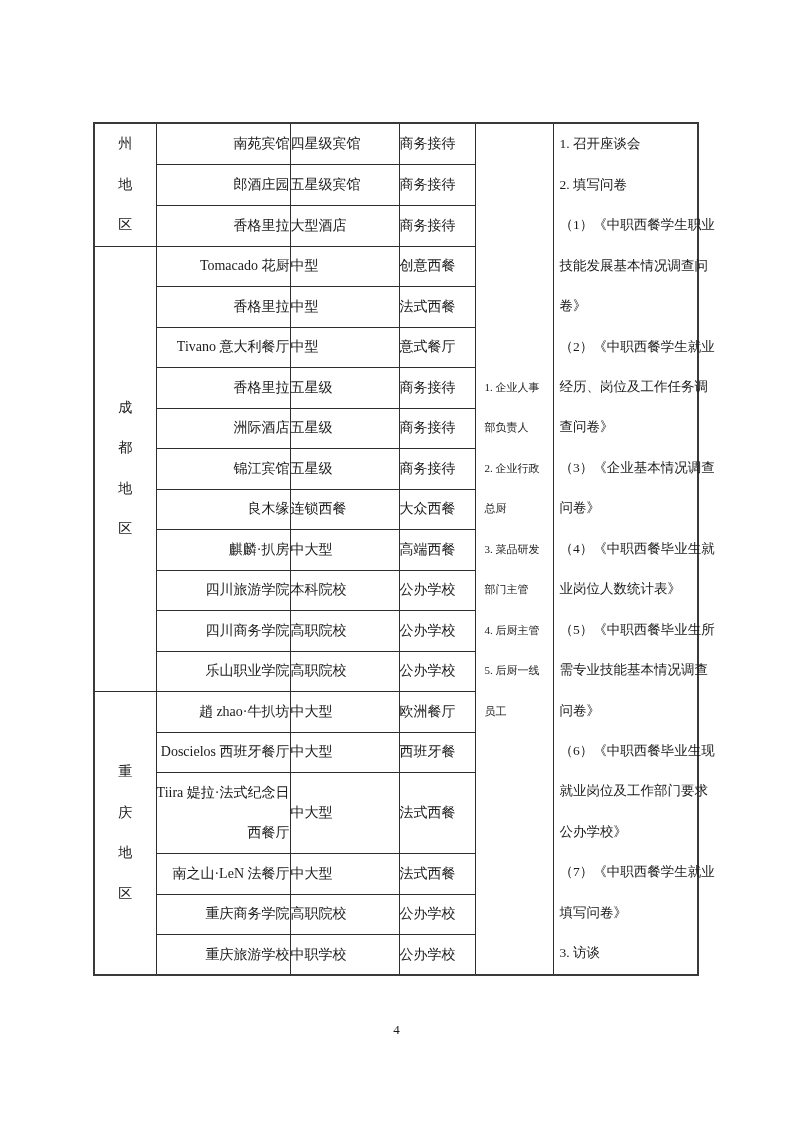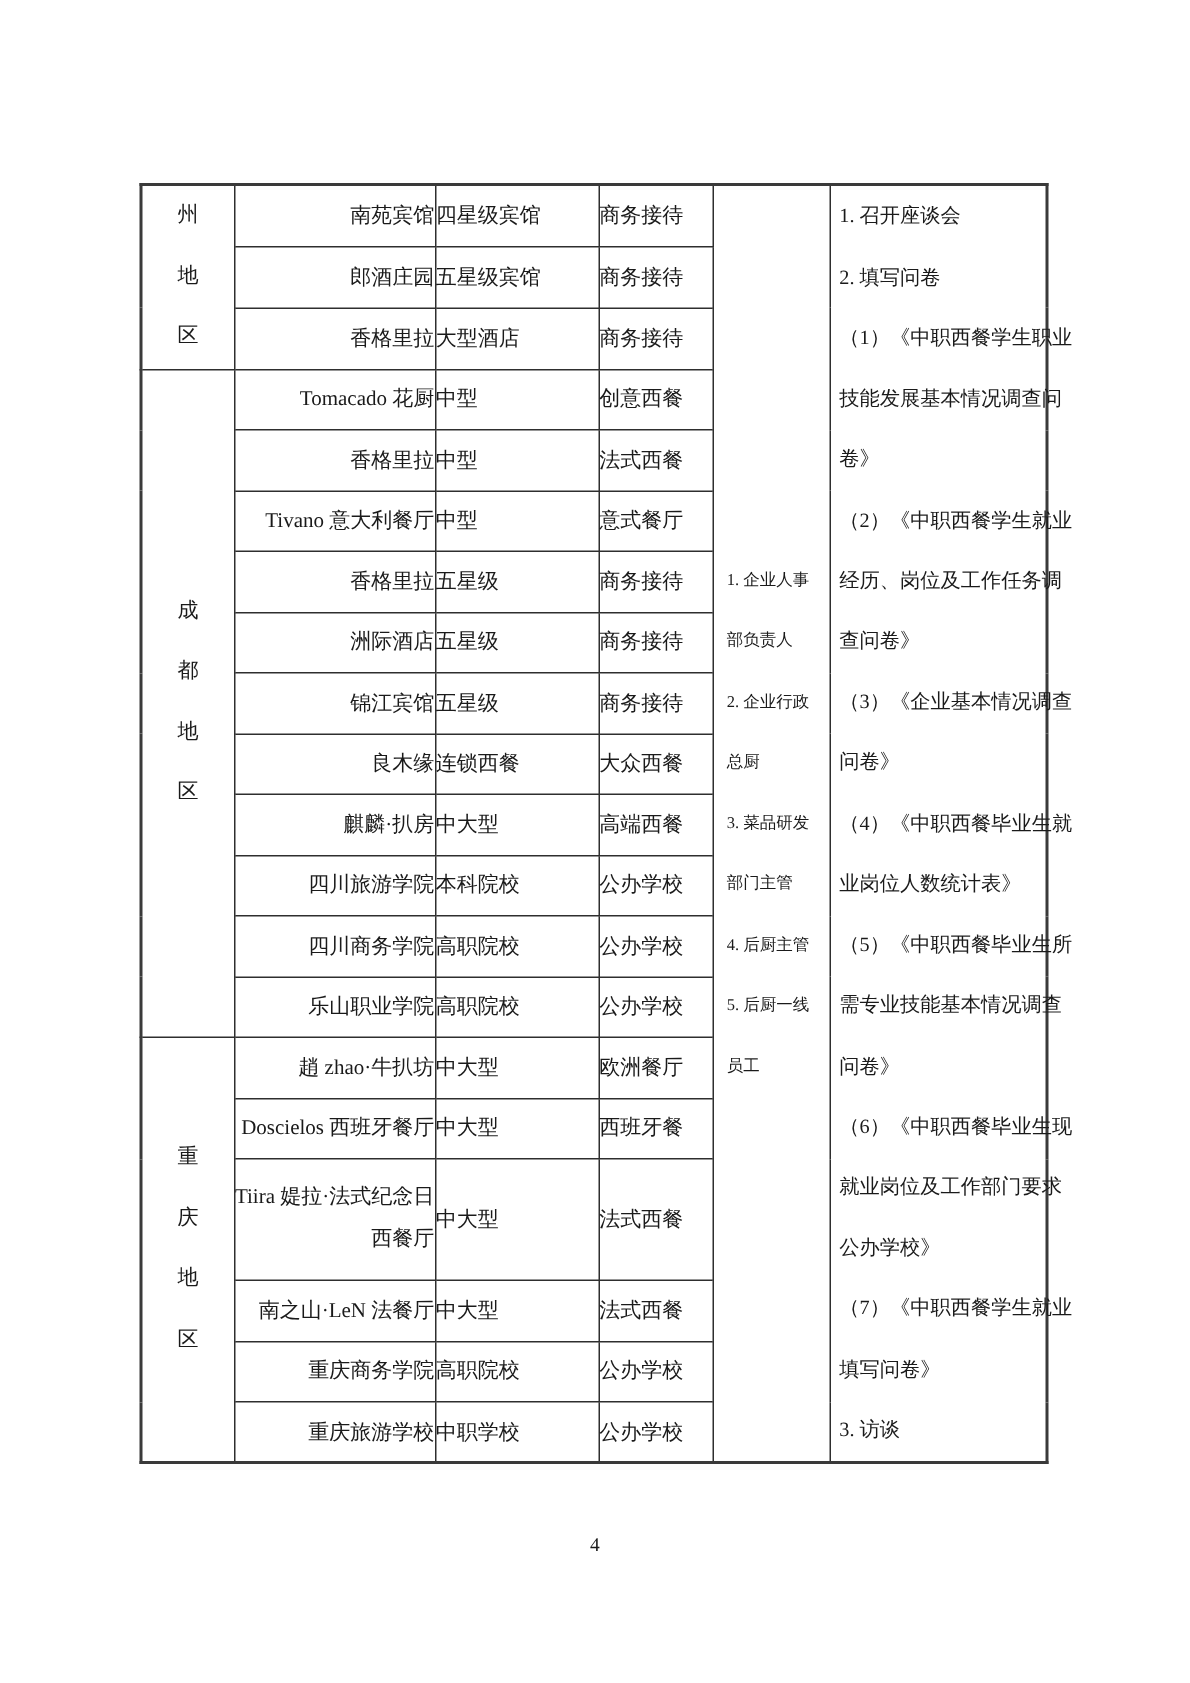--- a/index.html
+++ b/index.html
@@ -38,21 +38,21 @@
     font-size: 14px;
   }
   td.name {
     padding-left: 11px;
     padding-right: 1px;
     white-space: nowrap;
     text-align: right;
   }
   td.name.wrap {
     white-space: normal;
-    line-height: 28px;
+    line-height: 40px;
   }
   td.ctr { }
   td.people, td.methods {
     vertical-align: top;
     border-radius: 30px;
   }
   td.people .line {
     line-height: 40.45px;
     height: 40.45px;
     padding-left: 9px;

